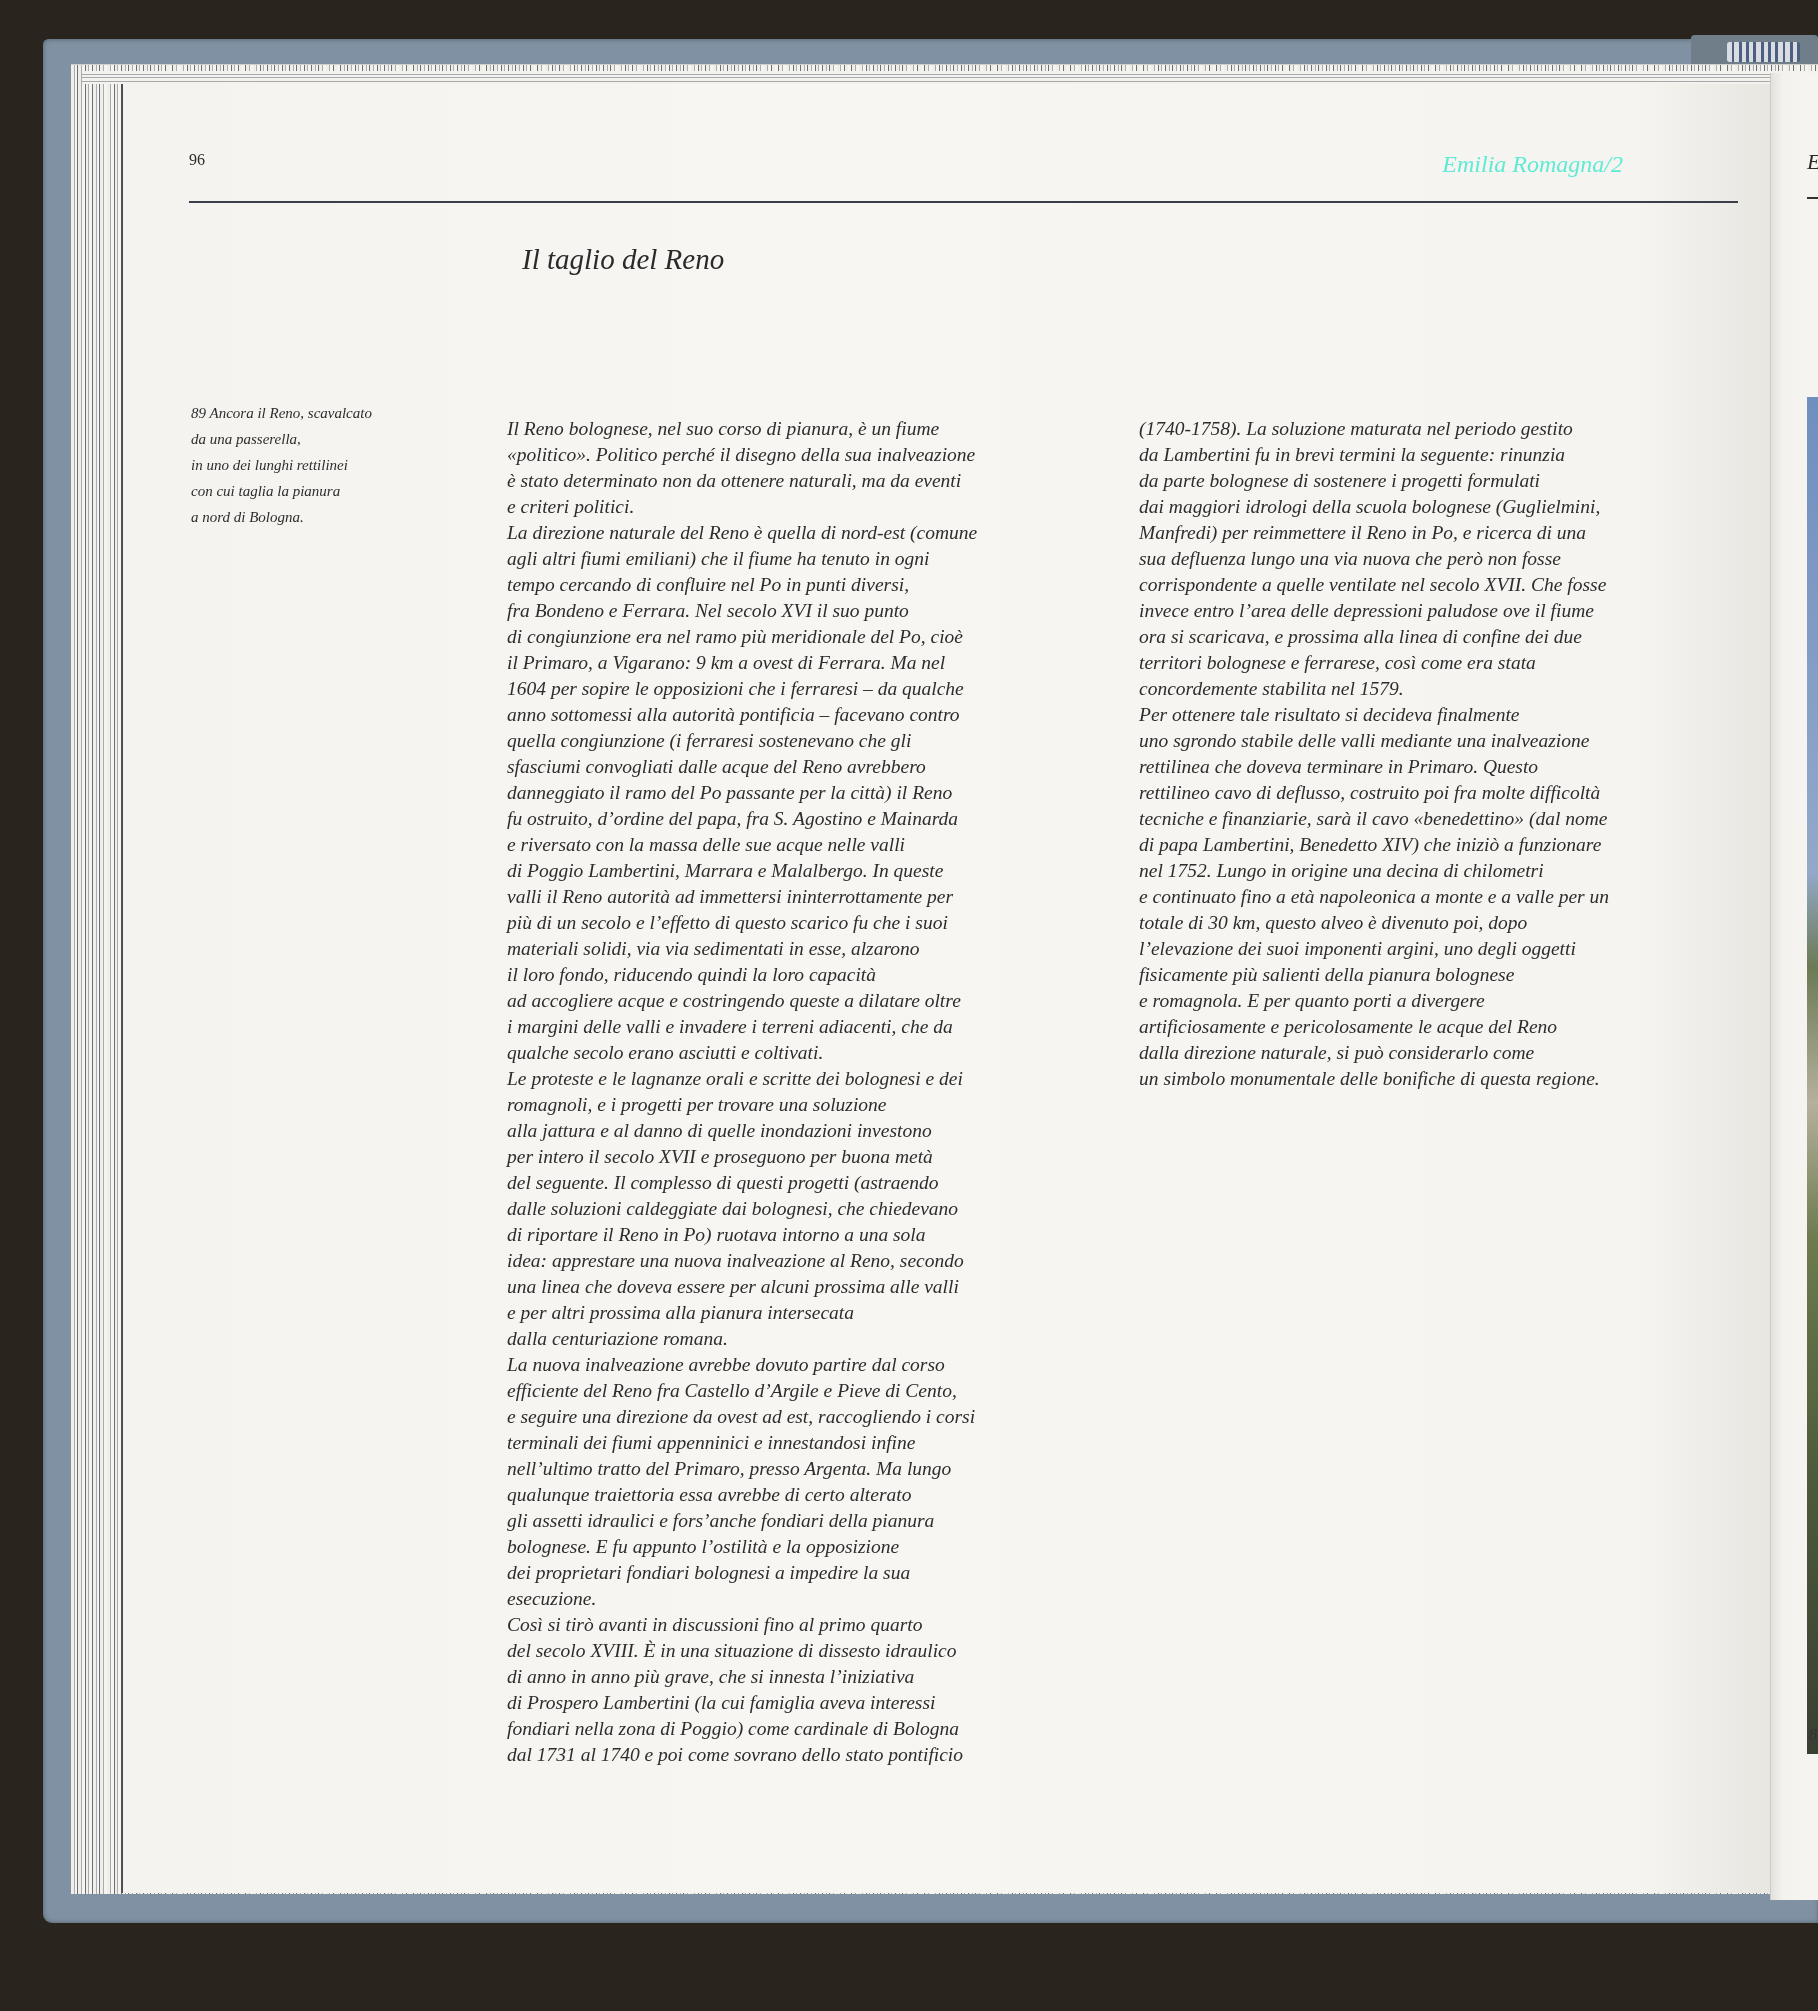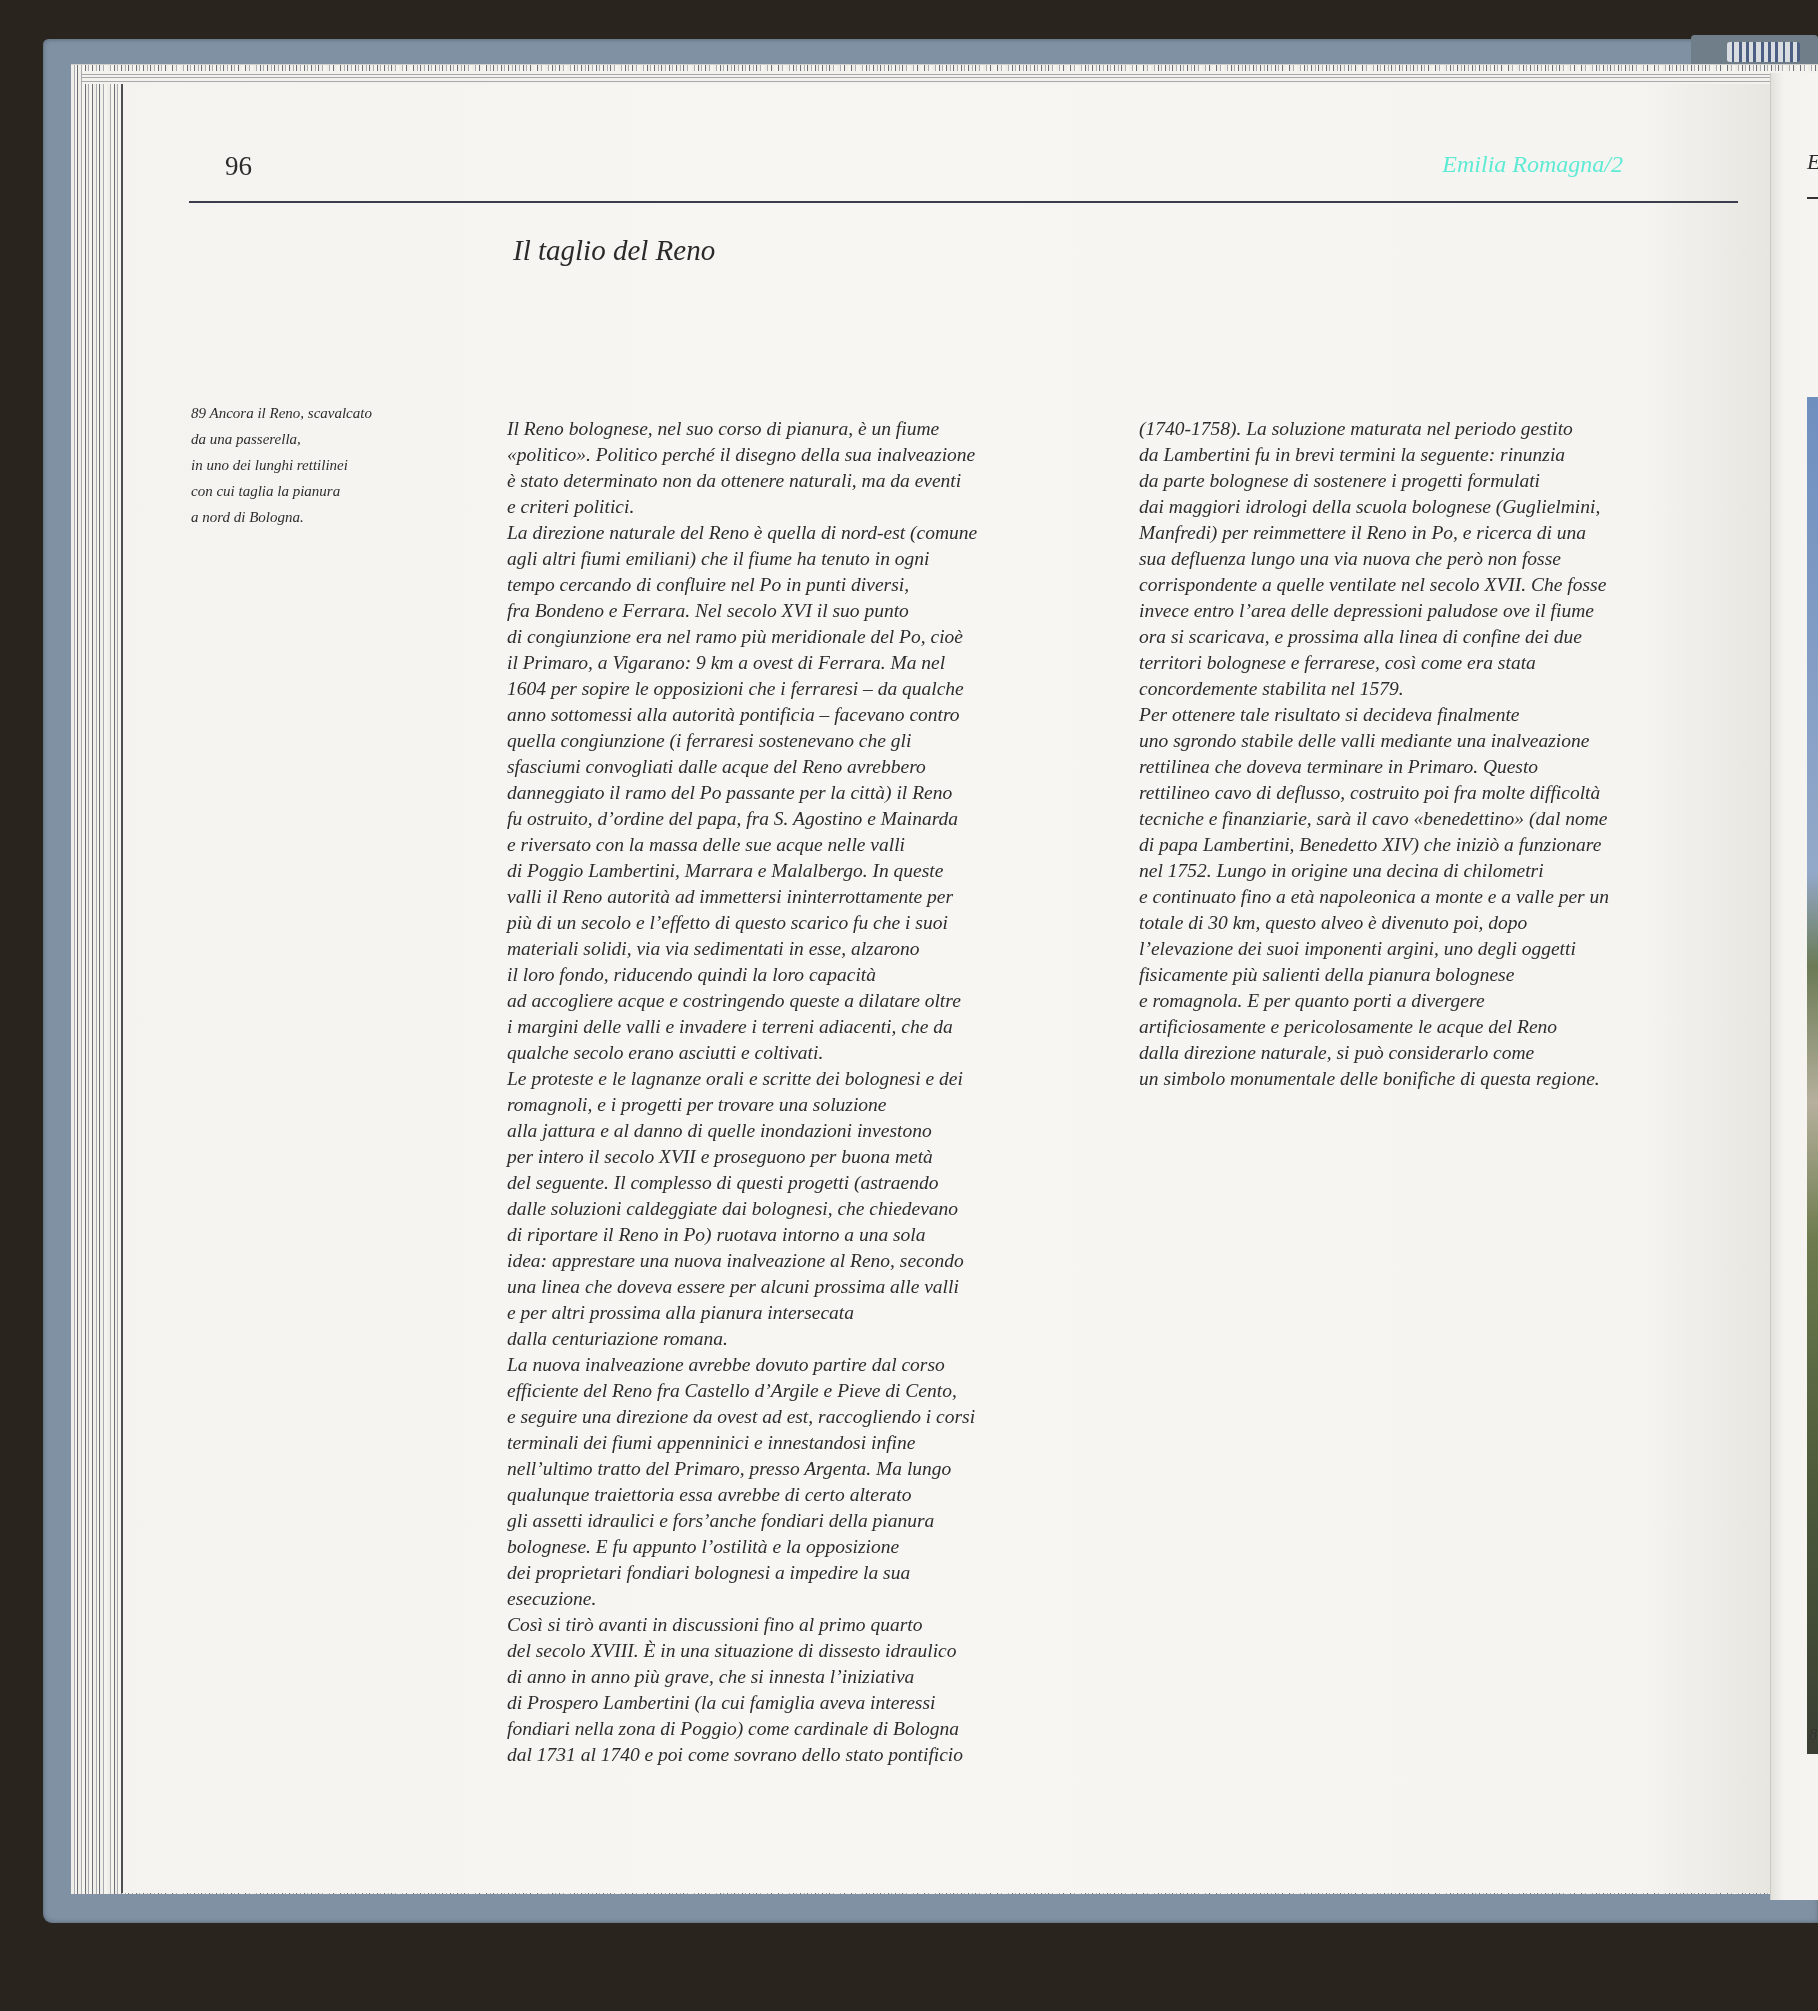--- a/index.html
+++ b/index.html
@@ -43,24 +43,24 @@
   .spine-clip {
     position: absolute; left: 1691px; top: 35px; width: 127px; height: 38px;
     background: #6f7e88; border-radius: 3.6px;
   }
   .spine-clip::after {
     content: ""; position: absolute; left: 36px; top: 7.3px; width: 73px; height: 20px;
     background: repeating-linear-gradient(90deg, #d9dce0 0 4.5px, #4d5f82 4.5px 7.3px);
     border-radius: 2.7px;
   }
 
-  .page-number { position: absolute; left: 189px; top: 151px; font-size: 27px; color: #2c2c2c; margin-left: 36px; }
+  .page-number { position: absolute; left: 189px; top: 151px; font-size: 16px; color: #2c2c2c; }
   .running-head { position: absolute; right: 195px; top: 151px; font-size: 24px; font-style: italic; color: #5eead4; }
   .header-rule { position: absolute; left: 189px; top: 201px; width: 1549px; height: 1.8px; background: #3b3d4c; }
-  .title { position: absolute; left: 506px; top: 227px; font-size: 29px; font-style: italic; color: #2a2a2a; margin: 7px; font-weight: normal; }
+  .title { position: absolute; left: 506px; top: 227px; font-size: 29px; font-style: italic; color: #2a2a2a; margin: 16px; font-weight: normal; }
 
   .caption, .col {
     position: absolute; font-style: italic; color: #2d2d2d; font-size: 19.5px; line-height: 26px;
   }
   .caption { left: 191px; top: 400px; width: 300px; font-size: 15px; }
   .col { top: 416px; width: 618px; }
   .col1 { left: 507px; }
   .col2 { left: 1139px; }
   .line { display: block; white-space: nowrap; }
 </style>

